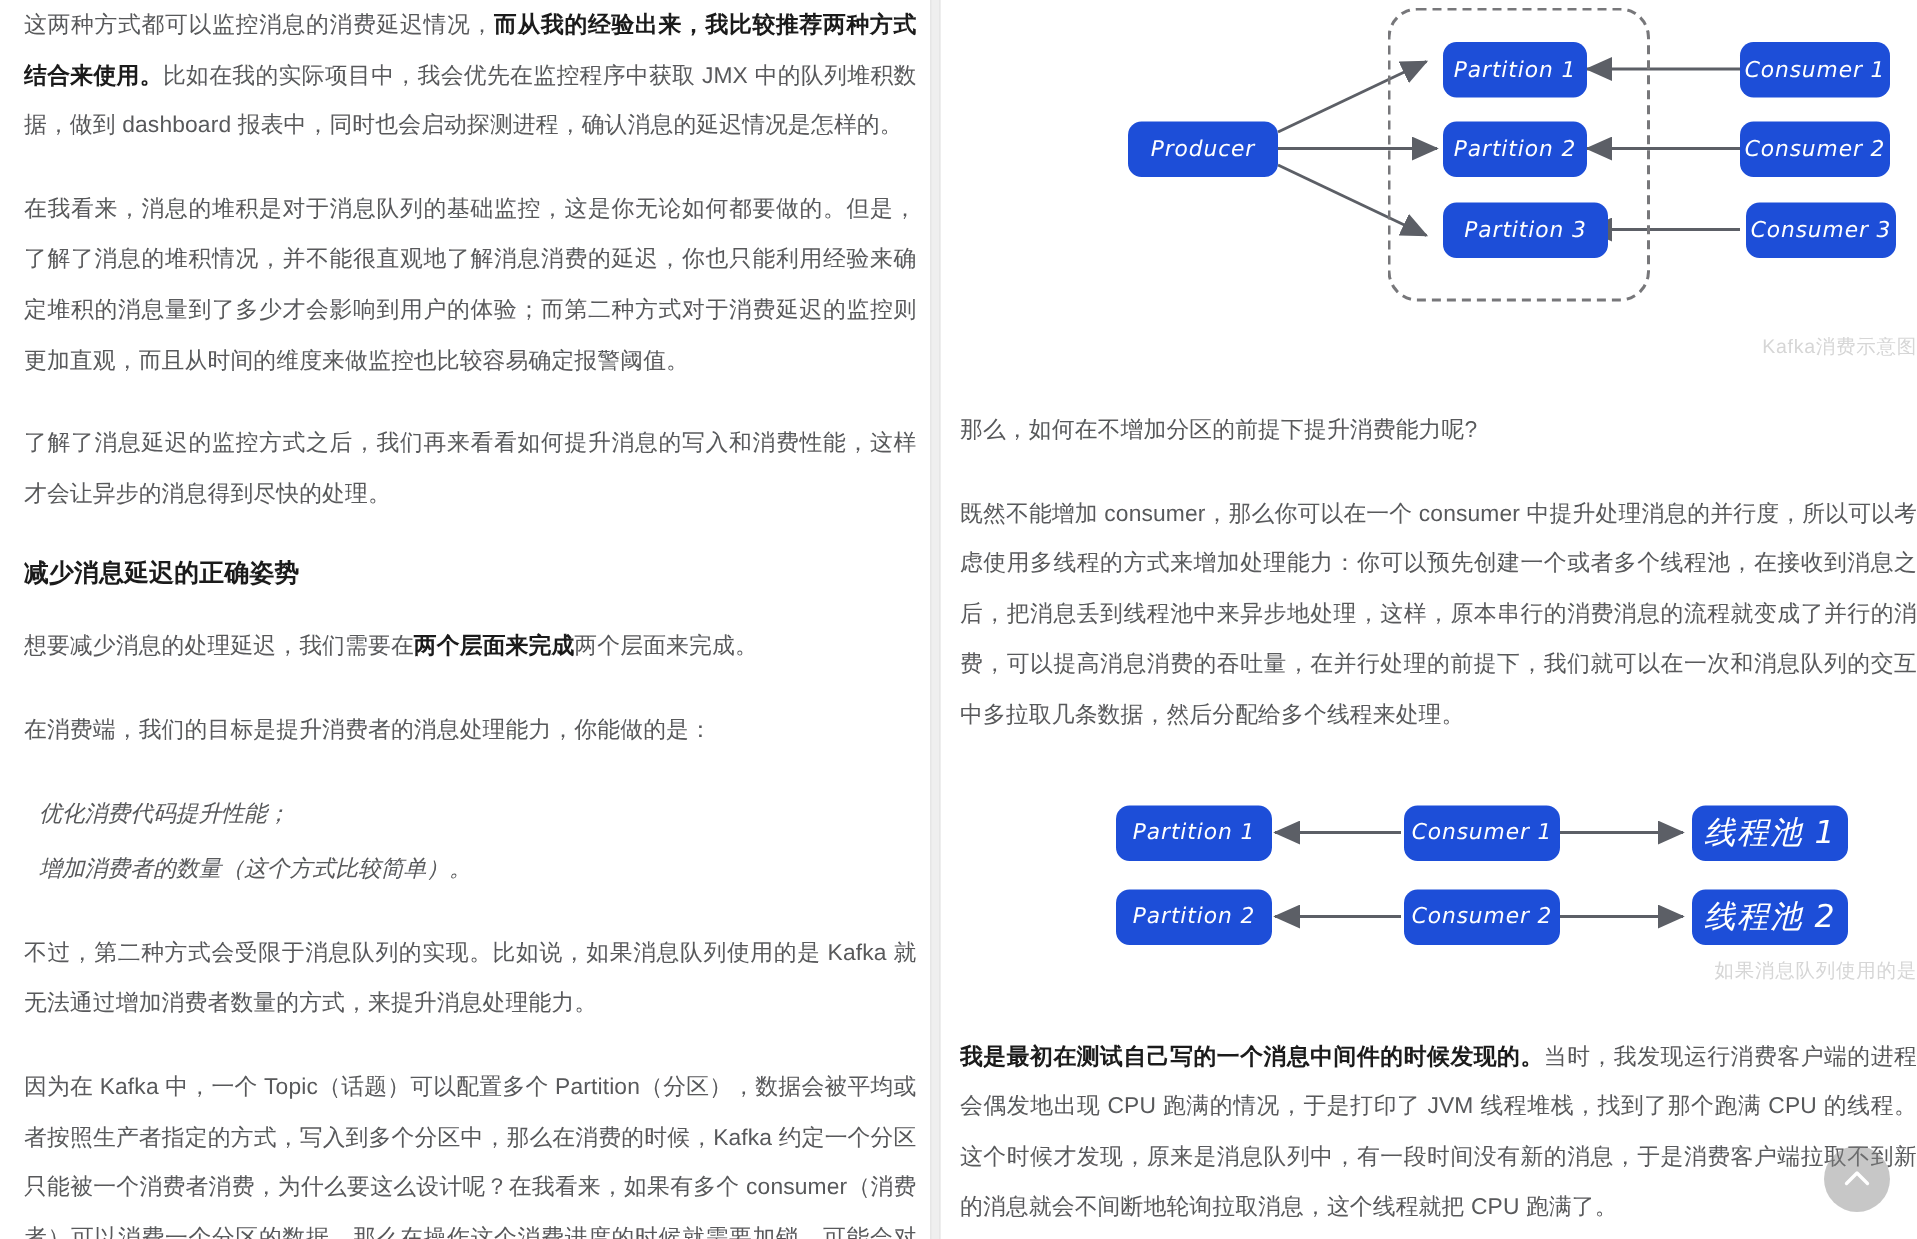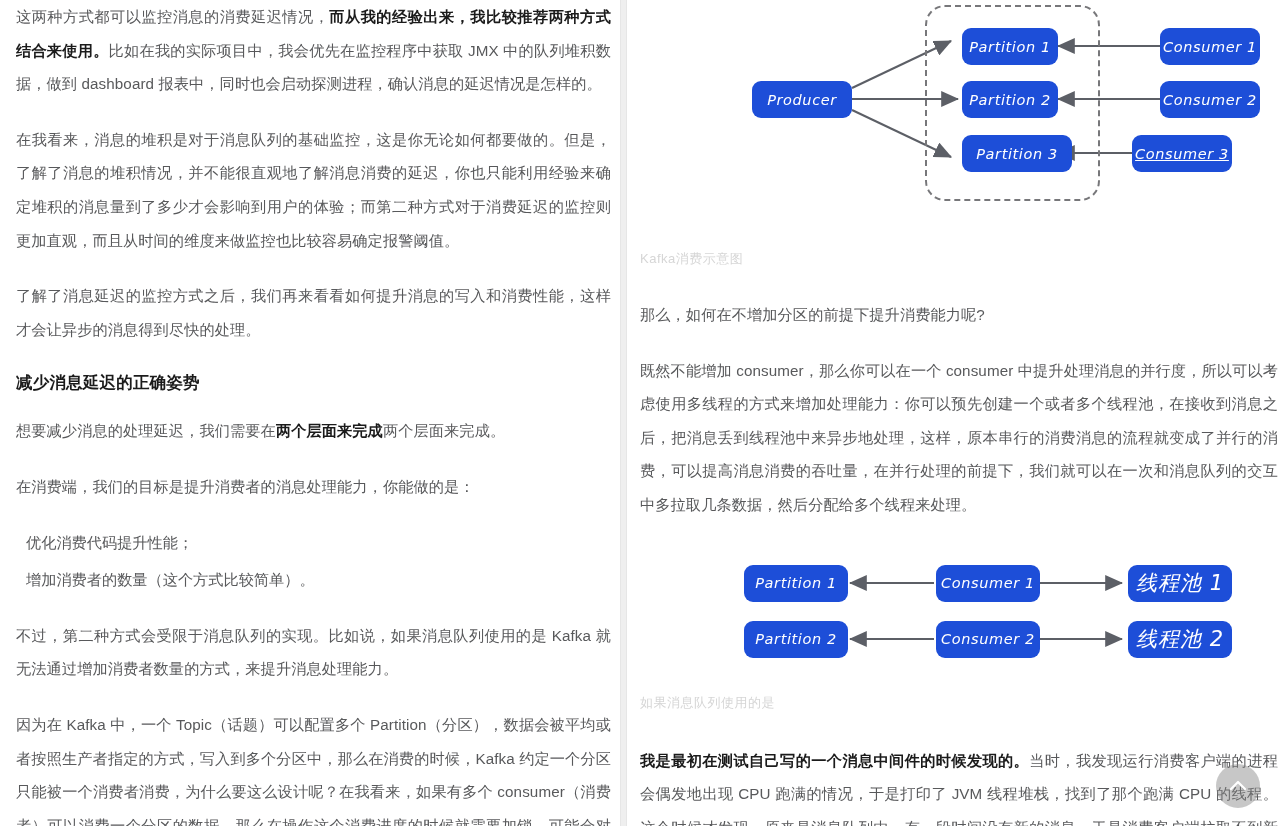--- a/index.html
+++ b/index.html
@@ -55,38 +55,38 @@
     font-weight: bold;
     line-height: 28px;
     margin: 0 0 18px 0;
     letter-spacing: 0.2px;
   }
 
   ul.bullets {
     list-style: none;
     margin: 0 0 22px 0;
     padding: 0 0 0 10px;
+    font-style: italic;
   }
   ul.bullets li {
     color: #58595b;
     font-size: 15.2px;
     line-height: 33.6px;
     margin-bottom: 4px;
   }
 
   
   .figure { position: relative; width: 100%; }
   .figure-canvas { position: relative; }
   .figcap {
-    text-align: left;
+    text-align: right;
     color: #d6d6d6;
     font-size: 13px;
     line-height: 18px;
     letter-spacing: .5px;
-    margin-top: 28px;
   }
 
   .node {
     position: absolute;
     background: #1d4ed8;
     border-radius: 9px;
     color: #ffffff;
     display: flex;
     align-items: center;
     justify-content: center;
@@ -172,21 +172,21 @@
         <div class="dashbox" style="left:285px; top:5px; width:175px; height:196px;"></div>
 
         <div class="node" style="left:112px; top:81px; width:100px; height:37px;">Producer</div>
 
         <div class="node" style="left:322px; top:28px; width:96px; height:37px;">Partition 1</div>
         <div class="node" style="left:322px; top:81px; width:96px; height:37px;">Partition 2</div>
         <div class="node" style="left:322px; top:135px; width:110px; height:37px;">Partition 3</div>
 
         <div class="node" style="left:520px; top:28px; width:100px; height:37px;">Consumer 1</div>
         <div class="node" style="left:520px; top:81px; width:100px; height:37px;">Consumer 2</div>
-        <div class="node" style="left:492px; top:135px; width:100px; height:37px;text-decoration:underline;">Consumer 3</div>
+        <div class="node" style="left:524px; top:135px; width:100px; height:37px;">Consumer 3</div>
       </div>
       <div class="figcap" style="margin-bottom:30px;">Kafka消费示意图</div>
     </div>
 
     <div id="right-content-a">
         <p class="para">那么，如何在不增加分区的前提下提升消费能力呢?</p>
         <p class="para">既然不能增加 consumer，那么你可以在一个 consumer 中提升处理消息的并行度，所以可以考虑使用多线程的方式来增加处理能力：你可以预先创建一个或者多个线程池，在接收到消息之后，把消息丢到线程池中来异步地处理，这样，原本串行的消费消息的流程就变成了并行的消费，可以提高消息消费的吞吐量，在并行处理的前提下，我们就可以在一次和消息队列的交互中多拉取几条数据，然后分配给多个线程来处理。</p>
       </div>
 
     <div class="figure">

